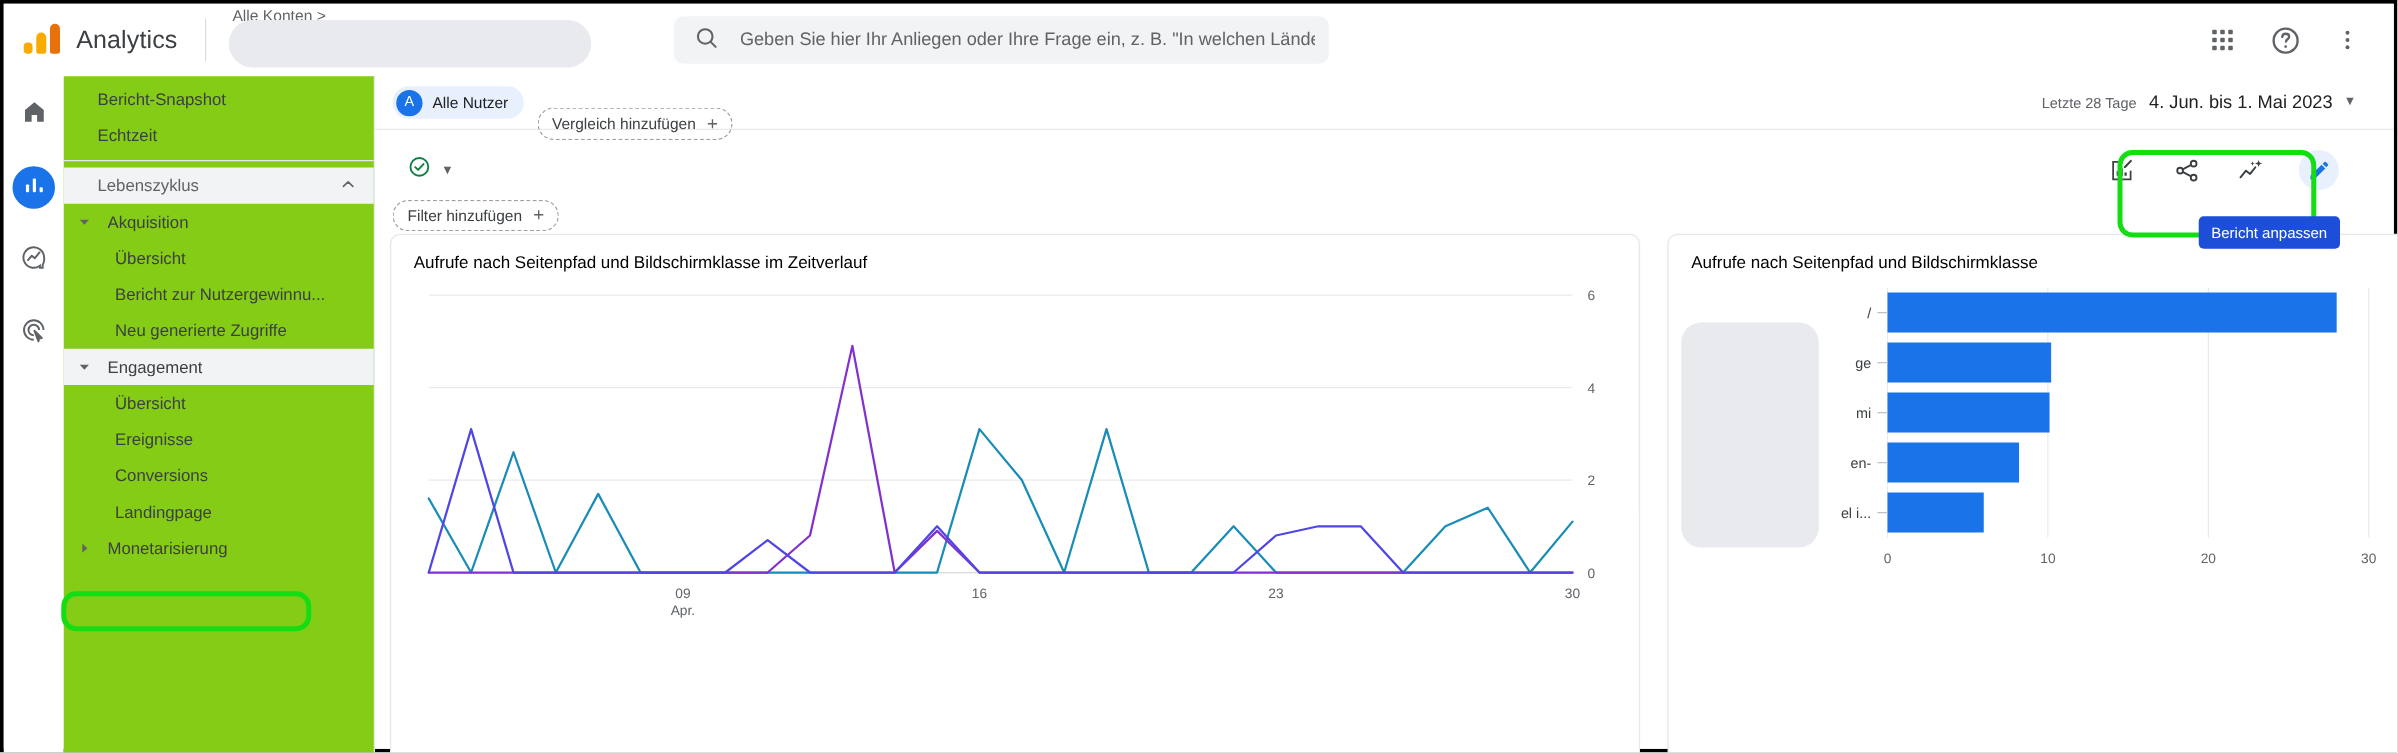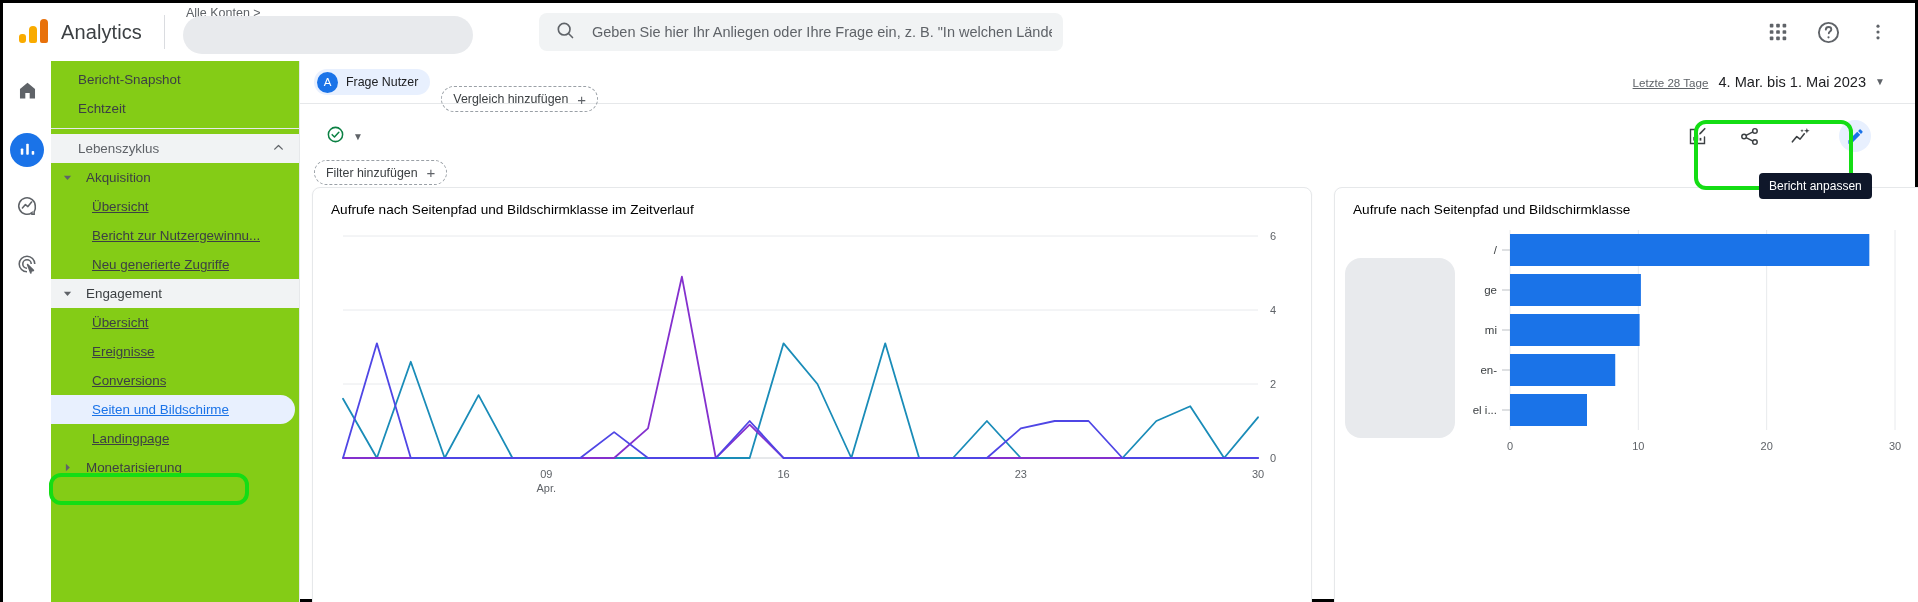--- a/index.html
+++ b/index.html
@@ -41,41 +41,41 @@
              border-radius:50%; cursor:pointer; }
   .rail .r.active { background:#1a73e8; }
 
   
   .sidebar { position:absolute; left:48px; top:58px; width:249px; height:541px;
              background:#84cc16; border-right:1px solid #e6e8ea; padding-top:4px; }
   .nav-item { height:29px; display:flex; align-items:center; font-size:13.4px; color:#3c4043;
               cursor:pointer; position:relative; }
   .nav-item .lbl { white-space:nowrap; overflow:hidden; text-overflow:ellipsis; }
   .nav-item.lvl1 { padding-left:13px; }
-  .nav-item.lvl2 { padding-left:41px;text-decoration:underline; }
+  .nav-item.lvl2 { padding-left:41px; }
   .nav-item.grouphdr { color:#5f6368; }
   .nav-item.sect { background:#f1f3f4; }
   .nav-item.sel { color:#1a73e8; background:#e8f0fe; border-radius:0 16px 16px 0; margin-right:4px; }
   .caret { width:16px; display:inline-block; flex:none; margin-left:-2px; }
   .caret svg { display:block; }
   .navdiv { height:1px; background:#e6e8ea; margin:5px 0 5px 0; }
 
   
   .main { position:absolute; left:297px; top:58px; right:0; bottom:0; background:#fff; }
   .cmprow { height:42px; display:flex; align-items:center; padding-left:14px; }
   .chip-all { display:flex; align-items:center; background:#e8f0fe; border-radius:16px;
               height:26px; padding:0 12px 0 3px; }
   .chip-all .av { width:21px; height:21px; border-radius:50%; background:#1a73e8; color:#fff;
                   font-size:11.5px; display:flex; align-items:center; justify-content:center; }
   .chip-all .tx { font-size:12.4px; color:#202124; margin-left:8px; }
   .chip-add { display:flex; align-items:center; border:1px dashed #9aa0a6; border-radius:16px;
               height:26px; padding:0 11px; margin-left:11px; font-size:12.4px; color:#3c4043;margin-top:34px; }
   .chip-add .plus { margin-left:9px; font-size:15px; color:#5f6368; line-height:1; }
   .daterange { margin-left:auto; display:flex; align-items:baseline; padding-right:30px; }
-  .daterange .lt { font-size:11.6px; color:#5f6368;text-decoration:underline; }
+  .daterange .lt { font-size:11.6px; color:#5f6368; }
   .daterange .dt { font-size:14.6px; color:#202124; margin-left:10px; }
   .daterange .dd { margin-left:9px; color:#5f6368; font-size:10px; position:relative; top:-2px;}
   .hdrdiv { height:1px; background:#e6e8ea; }
 
   .titlerow { display:flex; align-items:center; padding:16px 0 0 14px; position:relative; }
   .ttl { font-size:21.5px; color:#202124; letter-spacing:.1px; }
   .okbadge { margin-left:12px; display:flex; align-items:center; }
   .okbadge .cd { margin-left:8px; color:#5f6368; font-size:10px; }
   .toolicons { margin-left:auto; display:flex; align-items:center; gap:24px; padding-right:44px; }
   .tool { width:28px; height:28px; display:flex; align-items:center; justify-content:center; cursor:pointer; }
@@ -88,21 +88,21 @@
 
   .cards { position:absolute; left:0; right:0; top:126px; bottom:0; display:flex; gap:0; }
   .card { background:#fff; border:1px solid #e6e8ea; border-radius:8px; position:relative;
           box-shadow:0 1px 2px rgba(60,64,67,.06); }
   .card-title { font-size:13.6px; color:#000000; padding:14px 0 0 18px; }
 
   .card-left { position:absolute; left:12px; top:0; width:1000px; height:520px; }
   .card-right { position:absolute; left:1034px; top:0; width:600px; height:520px; }
 
   
-  .tooltip { position:absolute; background:#0f172a; color:#fff; font-size:12px;
+  .tooltip { position:absolute; background:#1d4ed8; color:#fff; font-size:12px;
              padding:6px 10px; border-radius:4px; white-space:nowrap; }
   .greenbox { position:absolute; border:4px solid #14dd14; border-radius:12px; pointer-events:none; }
 
   svg text { font-family:"Liberation Sans", sans-serif; }
 </style>
 </head>
 <body>
 
 <div class="app">
 
@@ -248,51 +248,48 @@
     </div>
     <div class="nav-item lvl2">
       <span class="lbl">Übersicht</span>
     </div>
     <div class="nav-item lvl2">
       <span class="lbl">Ereignisse</span>
     </div>
     <div class="nav-item lvl2">
       <span class="lbl">Conversions</span>
     </div>
-    <div class="nav-item lvl2 sel">
-      <span class="lbl">Seiten und Bildschirme</span>
-    </div>
     <div class="nav-item lvl2">
       <span class="lbl">Landingpage</span>
     </div>
 
     <div class="nav-item lvl1">
       <span class="caret">
         <svg width="11" height="11" viewBox="0 0 12 12" fill="#5f6368">
             <path d="M4.2 2v8l4.4-4z"></path>
           </svg>
       </span>
       <span class="lbl" style="margin-left:8px">Monetarisierung</span>
     </div>
   </div>
 
   <div class="main">
 
     <div class="cmprow">
       <div class="chip-all">
         <span class="av">A</span>
-        <span class="tx">Frage Nutzer</span>
+        <span class="tx">Alle Nutzer</span>
       </div>
       <div class="chip-add">
         <span>Vergleich hinzufügen</span>
         <span class="plus">+</span>
       </div>
       <div class="daterange">
         <span class="lt">Letzte 28 Tage</span>
-        <span class="dt">4. Mar. bis 1. Mai 2023</span>
+        <span class="dt">4. Jun. bis 1. Mai 2023</span>
         <span class="dd">▼</span>
       </div>
     </div>
     <div class="hdrdiv"></div>
 
     <div class="titlerow">
       <div class="okbadge">
         <span>
           <svg width="19" height="19" viewBox="0 0 24 24" fill="none" stroke="#0b8043" stroke-width="1.9">
             <circle cx="12" cy="12" r="9"></circle>

